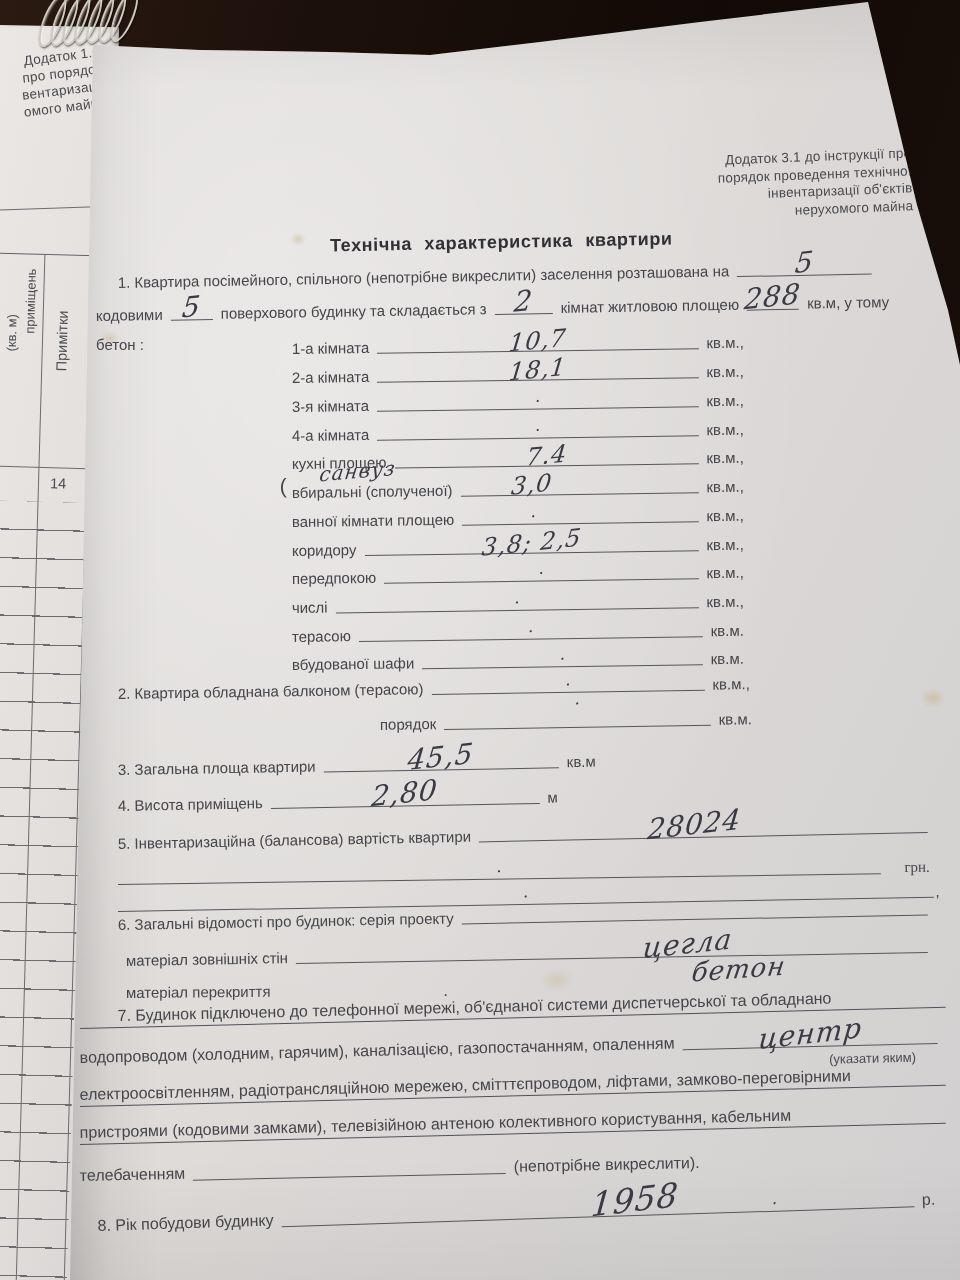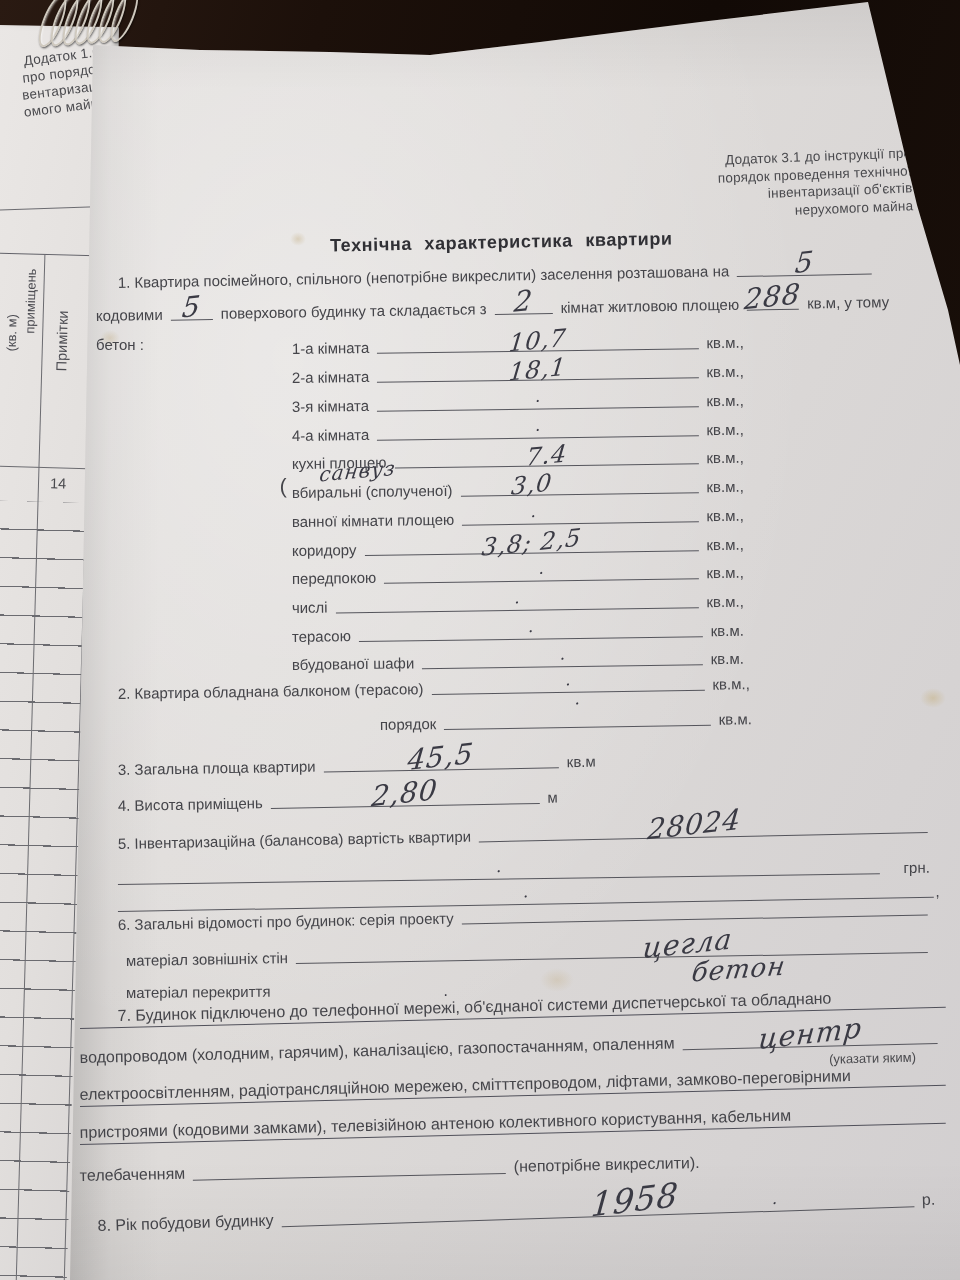--- a/index.html
+++ b/index.html
@@ -273,21 +273,21 @@
   <div class="row" style="left:118px;top:829px;width:818px;transform:rotate(-1.2deg);">
     <span class="lbl">5. Інвентаризаційна (балансова) вартість квартири</span>
     <span class="fill">
         <span class="hand big" style="left:48%;">28024</span>
       </span>
   </div>
   <div class="row" style="left:118px;top:864px;width:812px;transform:rotate(-0.8deg);">
     <span class="fill" style="margin-left:0;">
         <span class="hand dot">·</span>
       </span>
-    <span class="unit" style="margin-left:16px;">грн.</span>
+    <span class="unit" style="margin-left:16px;font-family:Liberation Serif, serif;">грн.</span>
   </div>
   <div class="row" style="left:118px;top:891px;width:822px;transform:rotate(-1deg);">
     <span class="fill" style="margin-left:0;margin-right:2px;">
         <span class="hand dot">·</span>
       </span>
     <span class="unit">,</span>
   </div>
 
   <div class="row" style="left:118px;top:910px;width:818px;transform:rotate(-1.1deg);">
     <span class="lbl">6. Загальні відомості про будинок: серія проекту</span>

